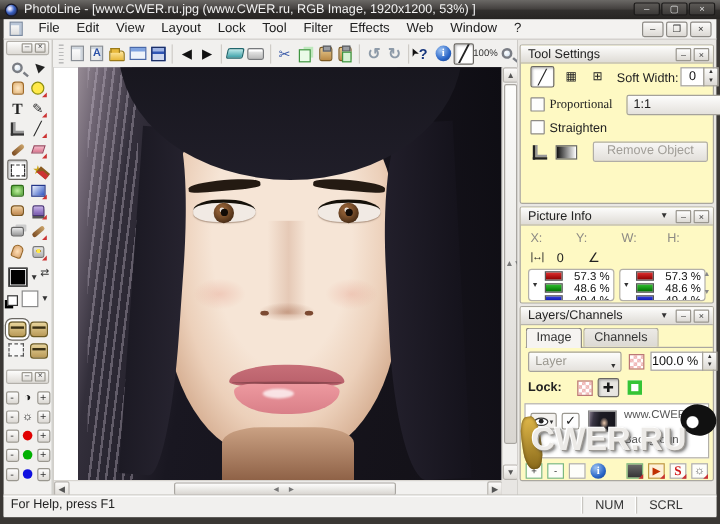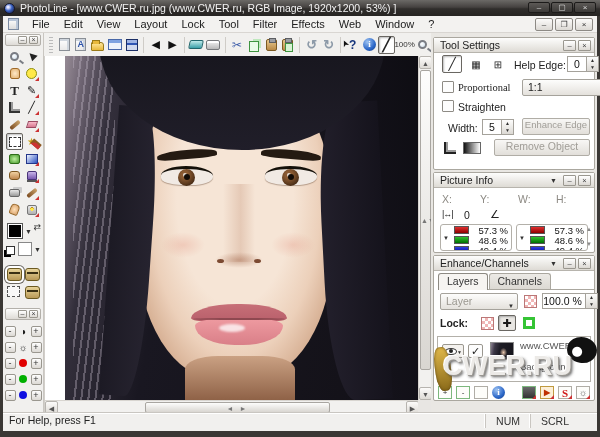--- a/index.html
+++ b/index.html
@@ -216,21 +216,21 @@
   .sbtn { position:absolute; width:13px; height:13px; font-size:7px; color:#555; text-align:center;
     line-height:13px; background:linear-gradient(#fcfbfa,#dedbd6); border:1px solid #b7b4af;
     border-radius:2px; }
   .sthumb { position:absolute; background:linear-gradient(#fdfdfc,#d9d6d1);
     border:1px solid #a9a6a1; border-radius:2px; color:#777; font-size:7px; text-align:center; }
   .corner { position:absolute; right:0; bottom:0; width:13px; height:13px; background:#e8e6e3; }
 
   
   .right-dock { position:absolute; left:431px; top:33px; width:166px; height:380px;
     background:#e9e7e3; }
-  .panel { position:absolute; left:2px; width:162px; background:#ffffff;
+  .panel { position:absolute; left:2px; width:162px; background:#fef9c3;
     border:1px solid #aaa79f; border-radius:2px; }
   .phead { height:15px; background:linear-gradient(#fdfdfc,#dedbd5); border-bottom:1px solid #b7b4ad;
     display:flex; align-items:center; padding:0 3px 0 6px; font-size:10.5px; color:#222; }
   .phead .sp { flex:1; }
   .ph-btn { width:13px; height:11px; font-size:7.5px; line-height:10px; text-align:center;
     color:#444; background:linear-gradient(#fff,#dcd9d4); border:1px solid #9a978f;
     border-radius:1px; margin-left:2px; }
   .ph-menu { font-size:7px; color:#333; margin-right:1px; width:13px; text-align:center; }
   .ts-row { position:relative; height:22px; }
   .icbtn { position:absolute; width:20px; height:18px; top:2px; display:flex; align-items:center;
@@ -592,38 +592,32 @@
       <div class="phead">
         <span>Tool Settings</span>
         <span class="sp"></span>
         <div class="ph-btn">–</div>
         <div class="ph-btn">×</div>
       </div>
       <div class="ts-row" style="height:24px;">
         <div class="icbtn on" style="left:8px;">╱</div>
         <div class="icbtn" style="left:32px; font-size:10px;">▦</div>
         <div class="icbtn" style="left:54px; font-size:10px;">⊞</div>
-        <span class="lbl" style="left:80px; top:6px;">Help Edge:</span>
+        <span class="lbl" style="left:80px; top:6px;">Soft Width:</span>
         <div class="field" style="left:133px; top:3px; width:20px;">0</div>
         <div class="spin" style="left:152px; top:3px;">▲<br>▼</div>
       </div>
       <div class="ts-row" style="height:21px;">
         <div class="chk" style="left:8px;"></div>
         <span class="lbl" style="left:24px; top:5px;font-family:Liberation Serif, serif;">Proportional</span>
         <div class="combo" style="left:88px; top:2px; width:91px;"><span>1:1</span><span class="ca">▼</span></div>
       </div>
       <div class="ts-row" style="height:20px;">
         <div class="chk" style="left:8px; top:2px;"></div>
         <span class="lbl" style="left:24px; top:3px;">Straighten</span>
-      </div>
-      <div class="ts-row" style="height:21px;">
-        <span class="lbl" style="left:14px; top:4px;">Width:</span>
-        <div class="field" style="left:48px; top:1px; width:20px;">5</div>
-        <div class="spin" style="left:67px; top:1px;">▲<br>▼</div>
-        <div class="btn dis" style="left:88px; top:0px; width:68px; font-size:9.5px;">Enhance Edge</div>
       </div>
       <div class="ts-row" style="height:22px;">
         <div class="icbtn" style="left:6px; top:0;">
             <div class="cropmini"></div>
           </div>
         <div class="icbtn" style="left:28px; top:0;">
             <div class="gradmini"></div>
           </div>
         <div class="btn dis" style="left:60px; top:0px; width:96px;">Remove Object</div>
       </div>
@@ -673,28 +667,28 @@
             <div class="ch-sw" style="background:linear-gradient(#3040e0,#000090);"></div>
             <span class="ch-val">49.4 %</span>
           </div>
       </div>
       <span class="tinyarr" style="top:53px;">▲</span>
       <span class="tinyarr" style="top:68px;">▼</span>
     </div>
 
     <div class="panel" style="top:222px; height:146px;">
       <div class="phead">
-        <span>Enhance/Channels</span>
+        <span>Layers/Channels</span>
         <span class="sp"></span>
         <div class="ph-menu">▼</div>
         <div class="ph-btn">–</div>
         <div class="ph-btn">×</div>
       </div>
       <div class="tabs">
-        <span class="tab active">Layers</span><span class="tab">Channels</span>
+        <span class="tab active">Image</span><span class="tab">Channels</span>
       </div>
       <div class="ts-row" style="height:22px;">
         <div class="combo dis" style="left:6px; top:3px; width:78px;"><span>Layer</span><span class="ca">▼</span></div>
         <div class="checker" style="position:absolute; left:90px; top:5px;"></div>
         <div class="field" style="left:108px; top:3px; width:44px; padding-right:3px;">100.0 %</div>
         <div class="spin" style="left:151px; top:3px;">▲<br>▼</div>
       </div>
       <div class="lk-row">
         <span class="lbl" style="left:6px; top:5px; font-weight:bold;">Lock:</span>
         <div class="lockbtn" style="left:44px;">

